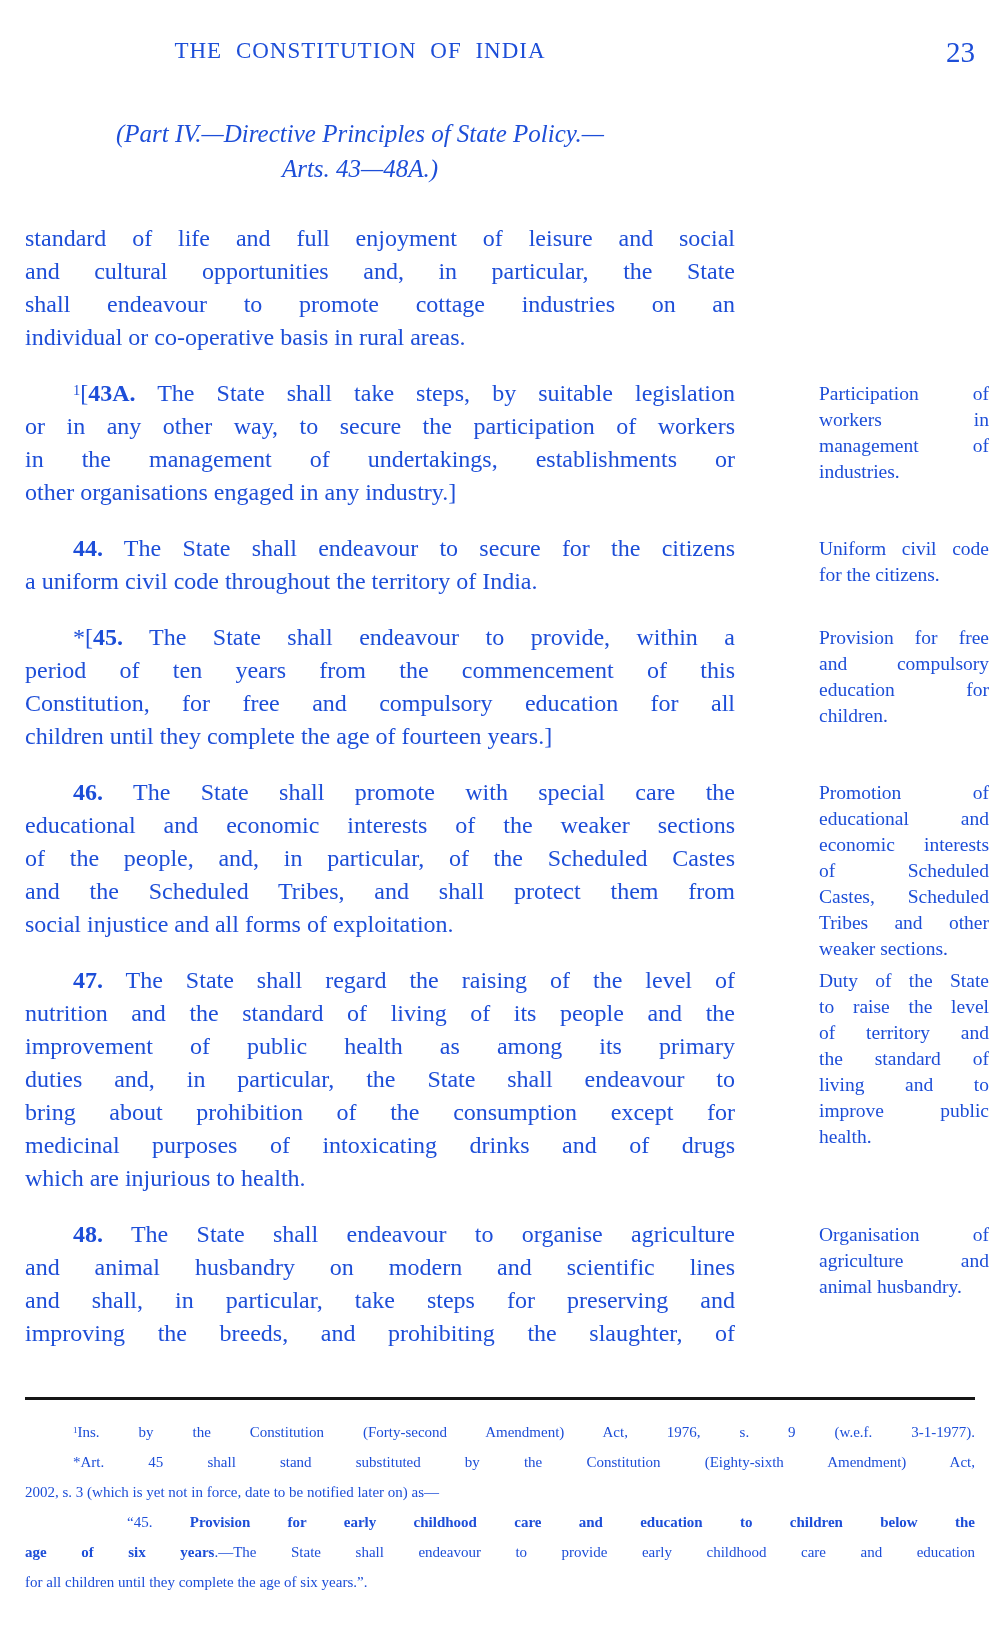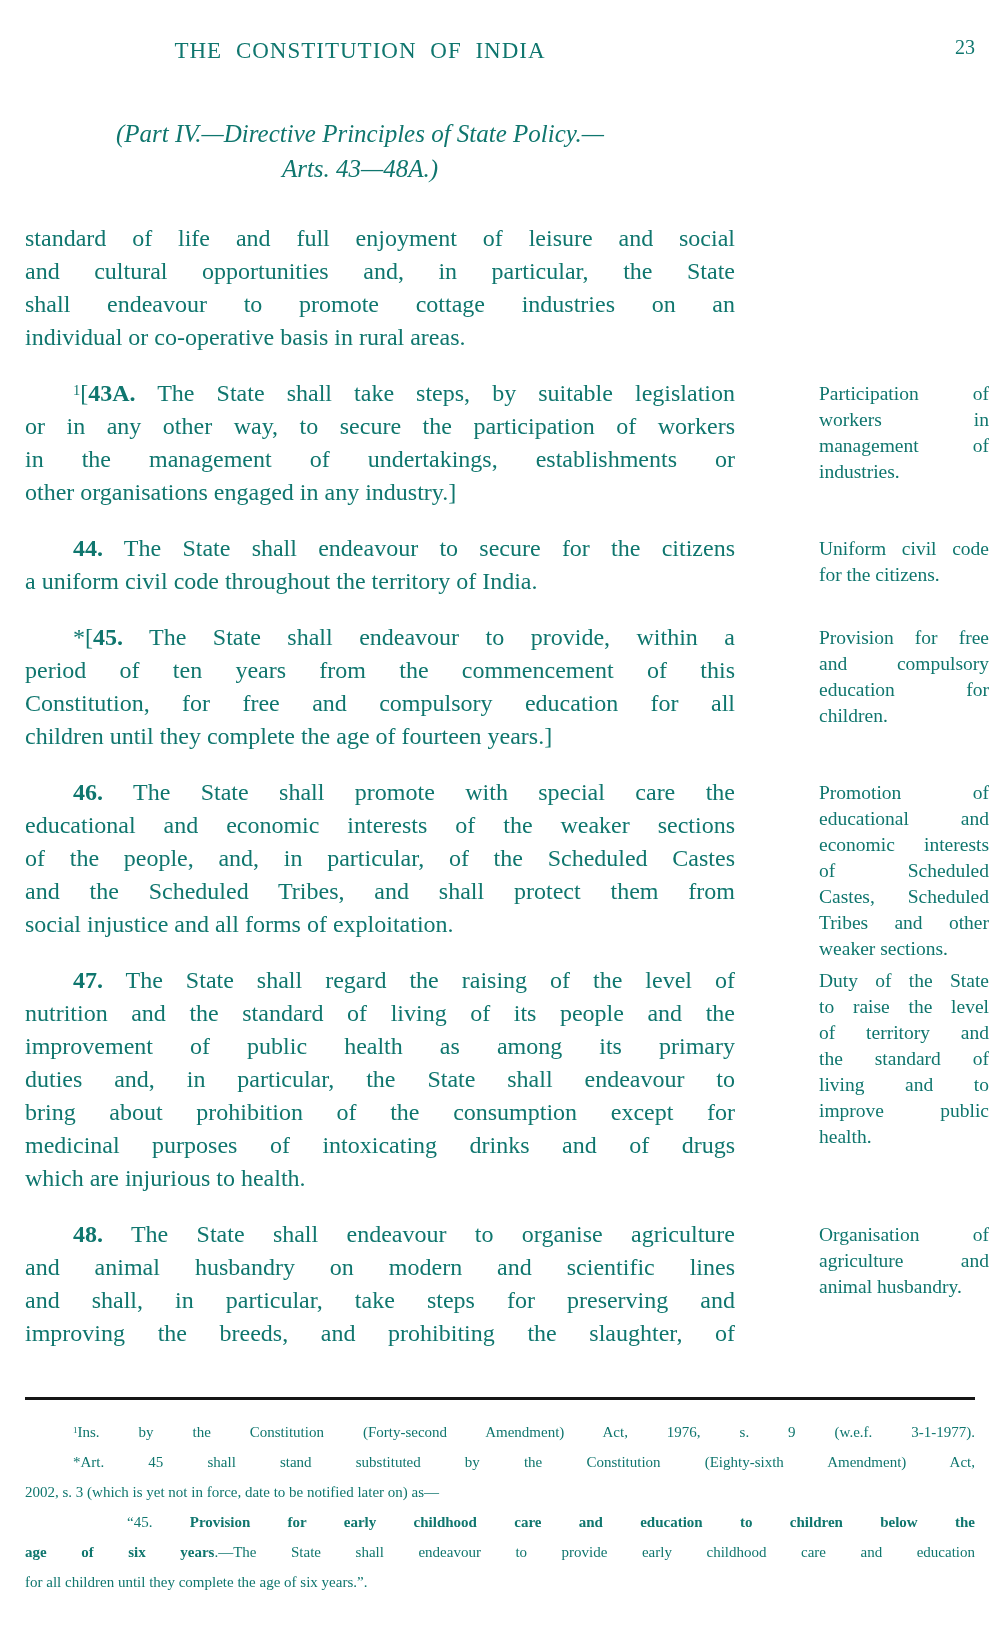--- a/index.html
+++ b/index.html
@@ -1,33 +1,33 @@
 <!DOCTYPE html>
 <html><head>
 <meta charset="utf-8">
 <style>
   html,body{margin:0;padding:0;background:#ffffff;}
   .page{
     position:relative;
     width:1000px;height:1650px;
     background:#ffffff;
-    color:#0f766e;
+    color:#1d4ed8;
     font-family:"Liberation Serif", serif;
     box-sizing:border-box;
     padding:38px 25px 0 25px;
     overflow:hidden;
   }
   
   .header-row{position:relative;width:950px;height:32px;}
   .header-title{
     width:670px;text-align:center;
     font-size:23px;letter-spacing:1px;word-spacing:7px;
     white-space:nowrap;
   }
-  .page-number{position:absolute;right:0;top:-2px;font-size:20px;}
+  .page-number{position:absolute;right:0;top:-2px;font-size:29px;}
   
   .section-heading{
     width:670px;margin-top:46px;text-align:center;
     font-style:italic;font-size:25px;line-height:35px;
   }
   
   .body{margin-top:36px;width:950px;}
   .art-row{position:relative;margin-bottom:23px;}
   .art-main{width:710px;}
   .bline{

